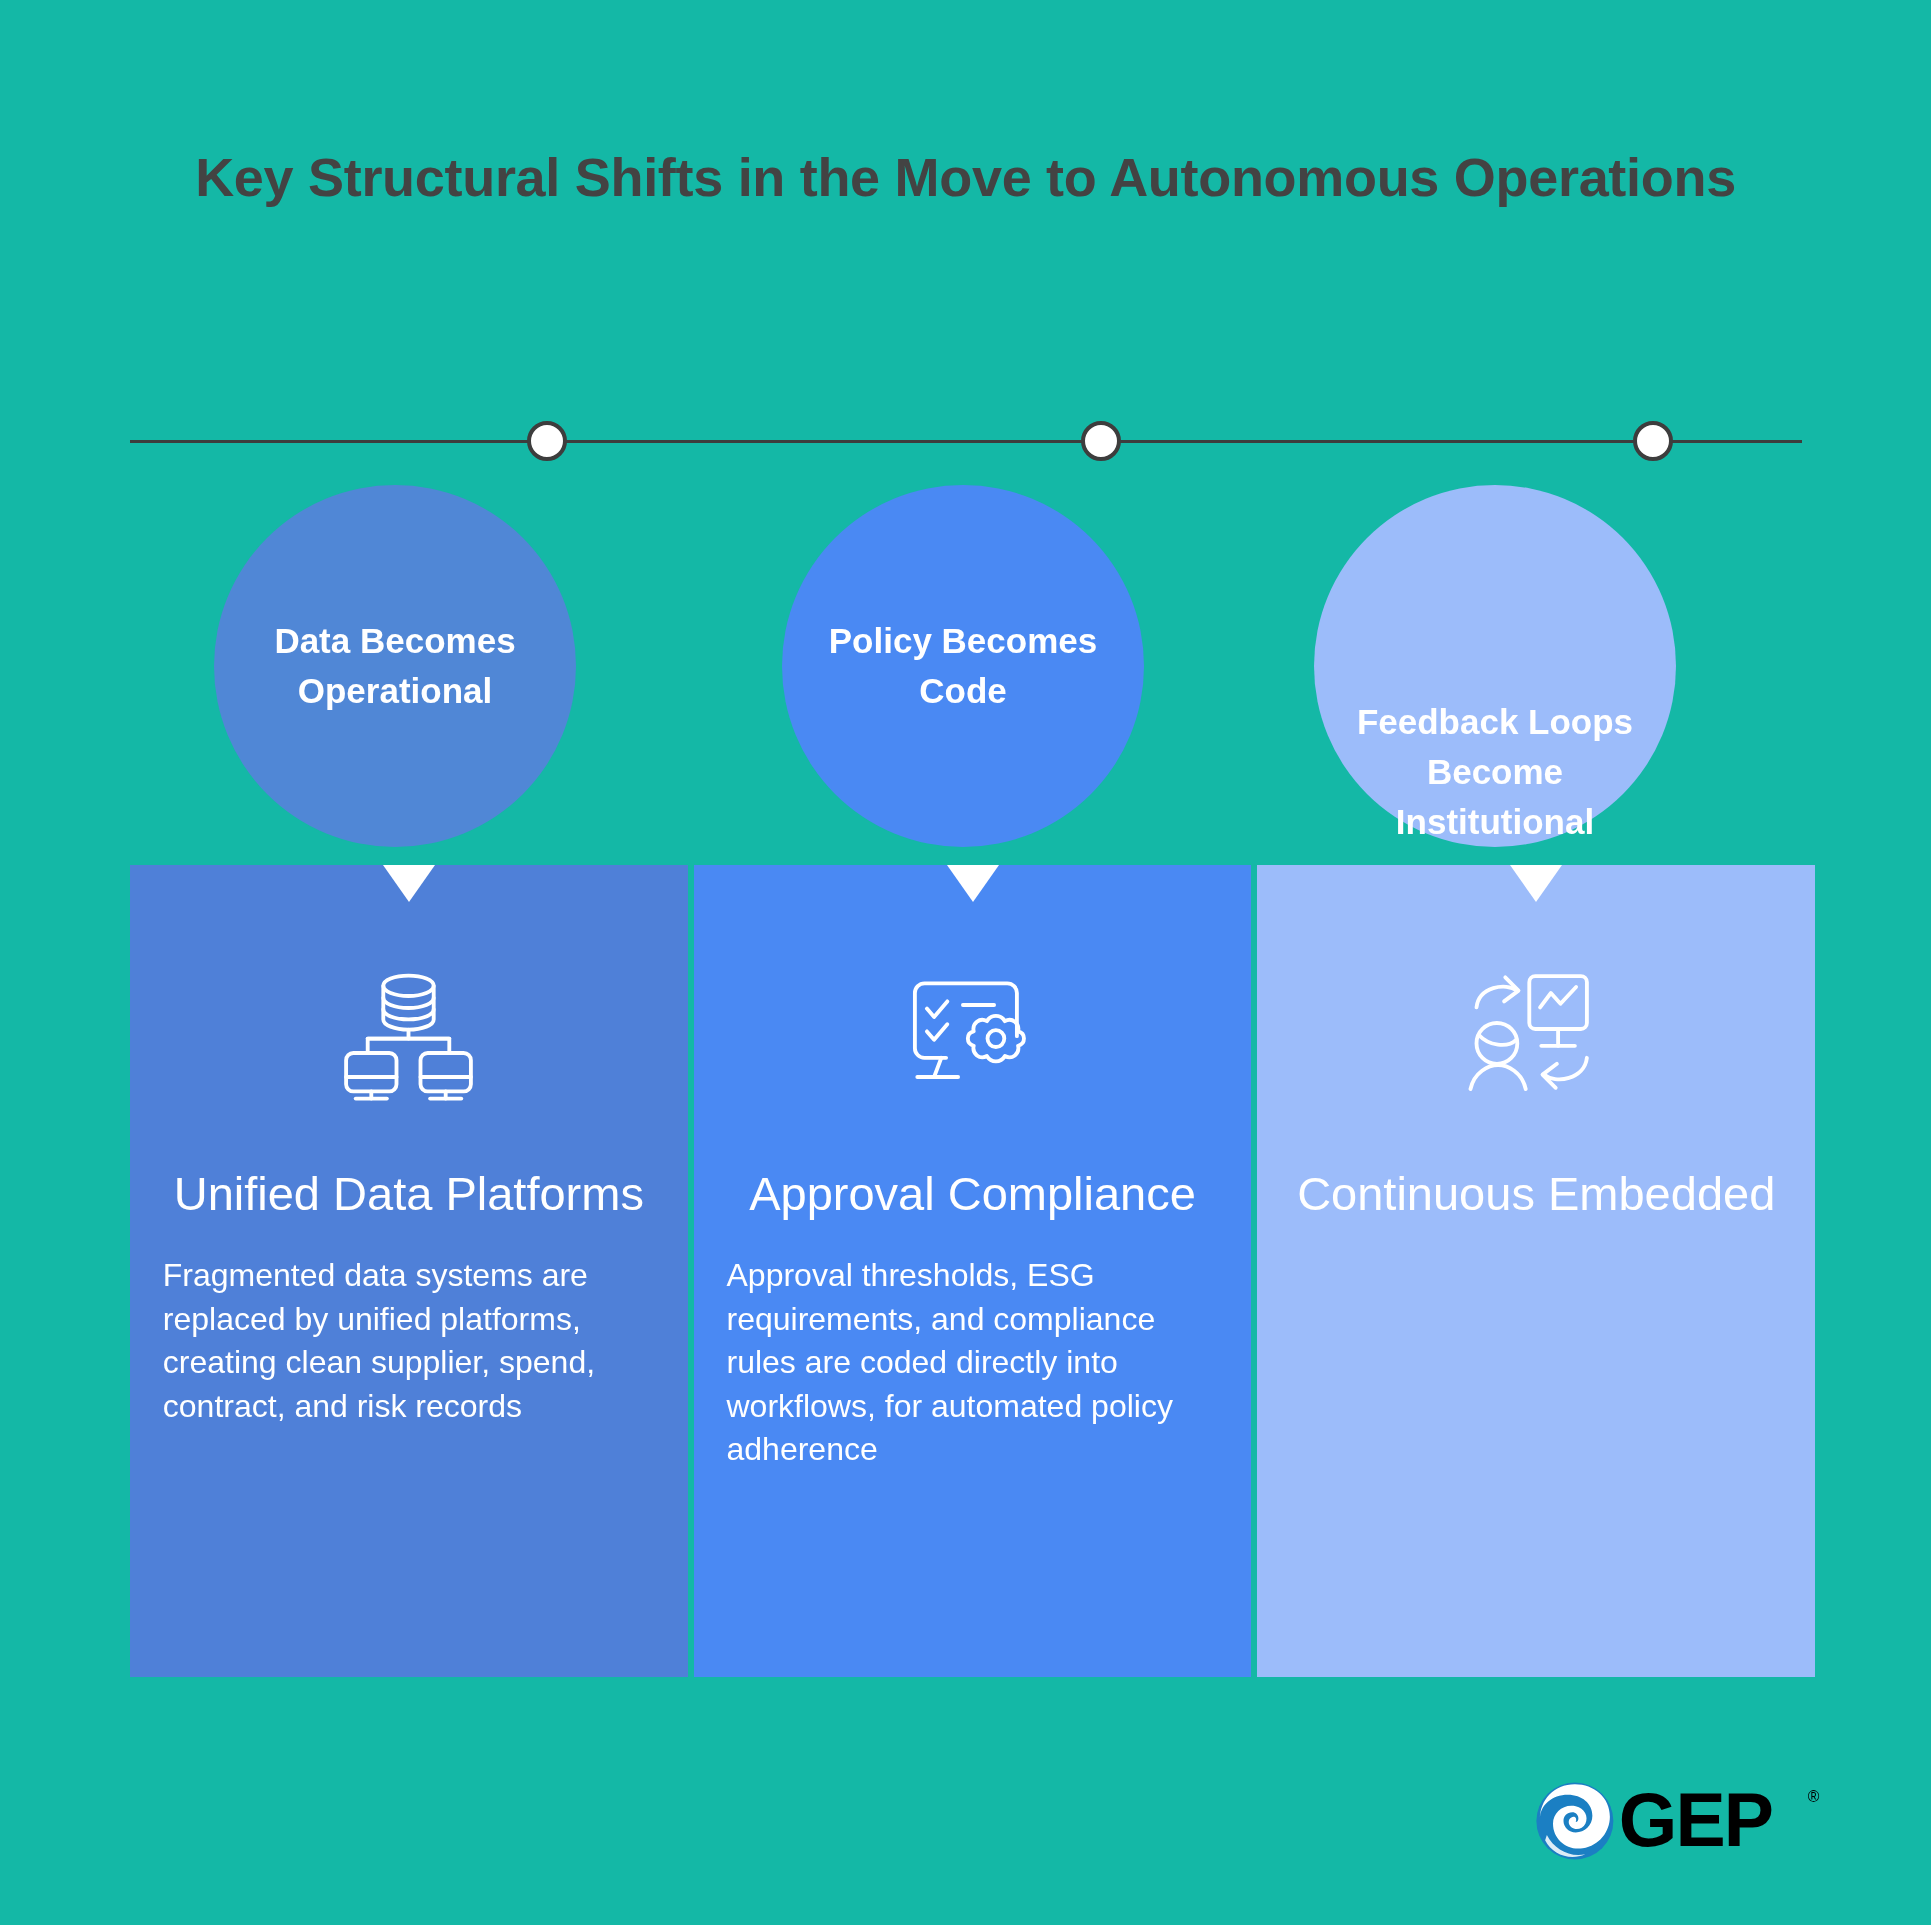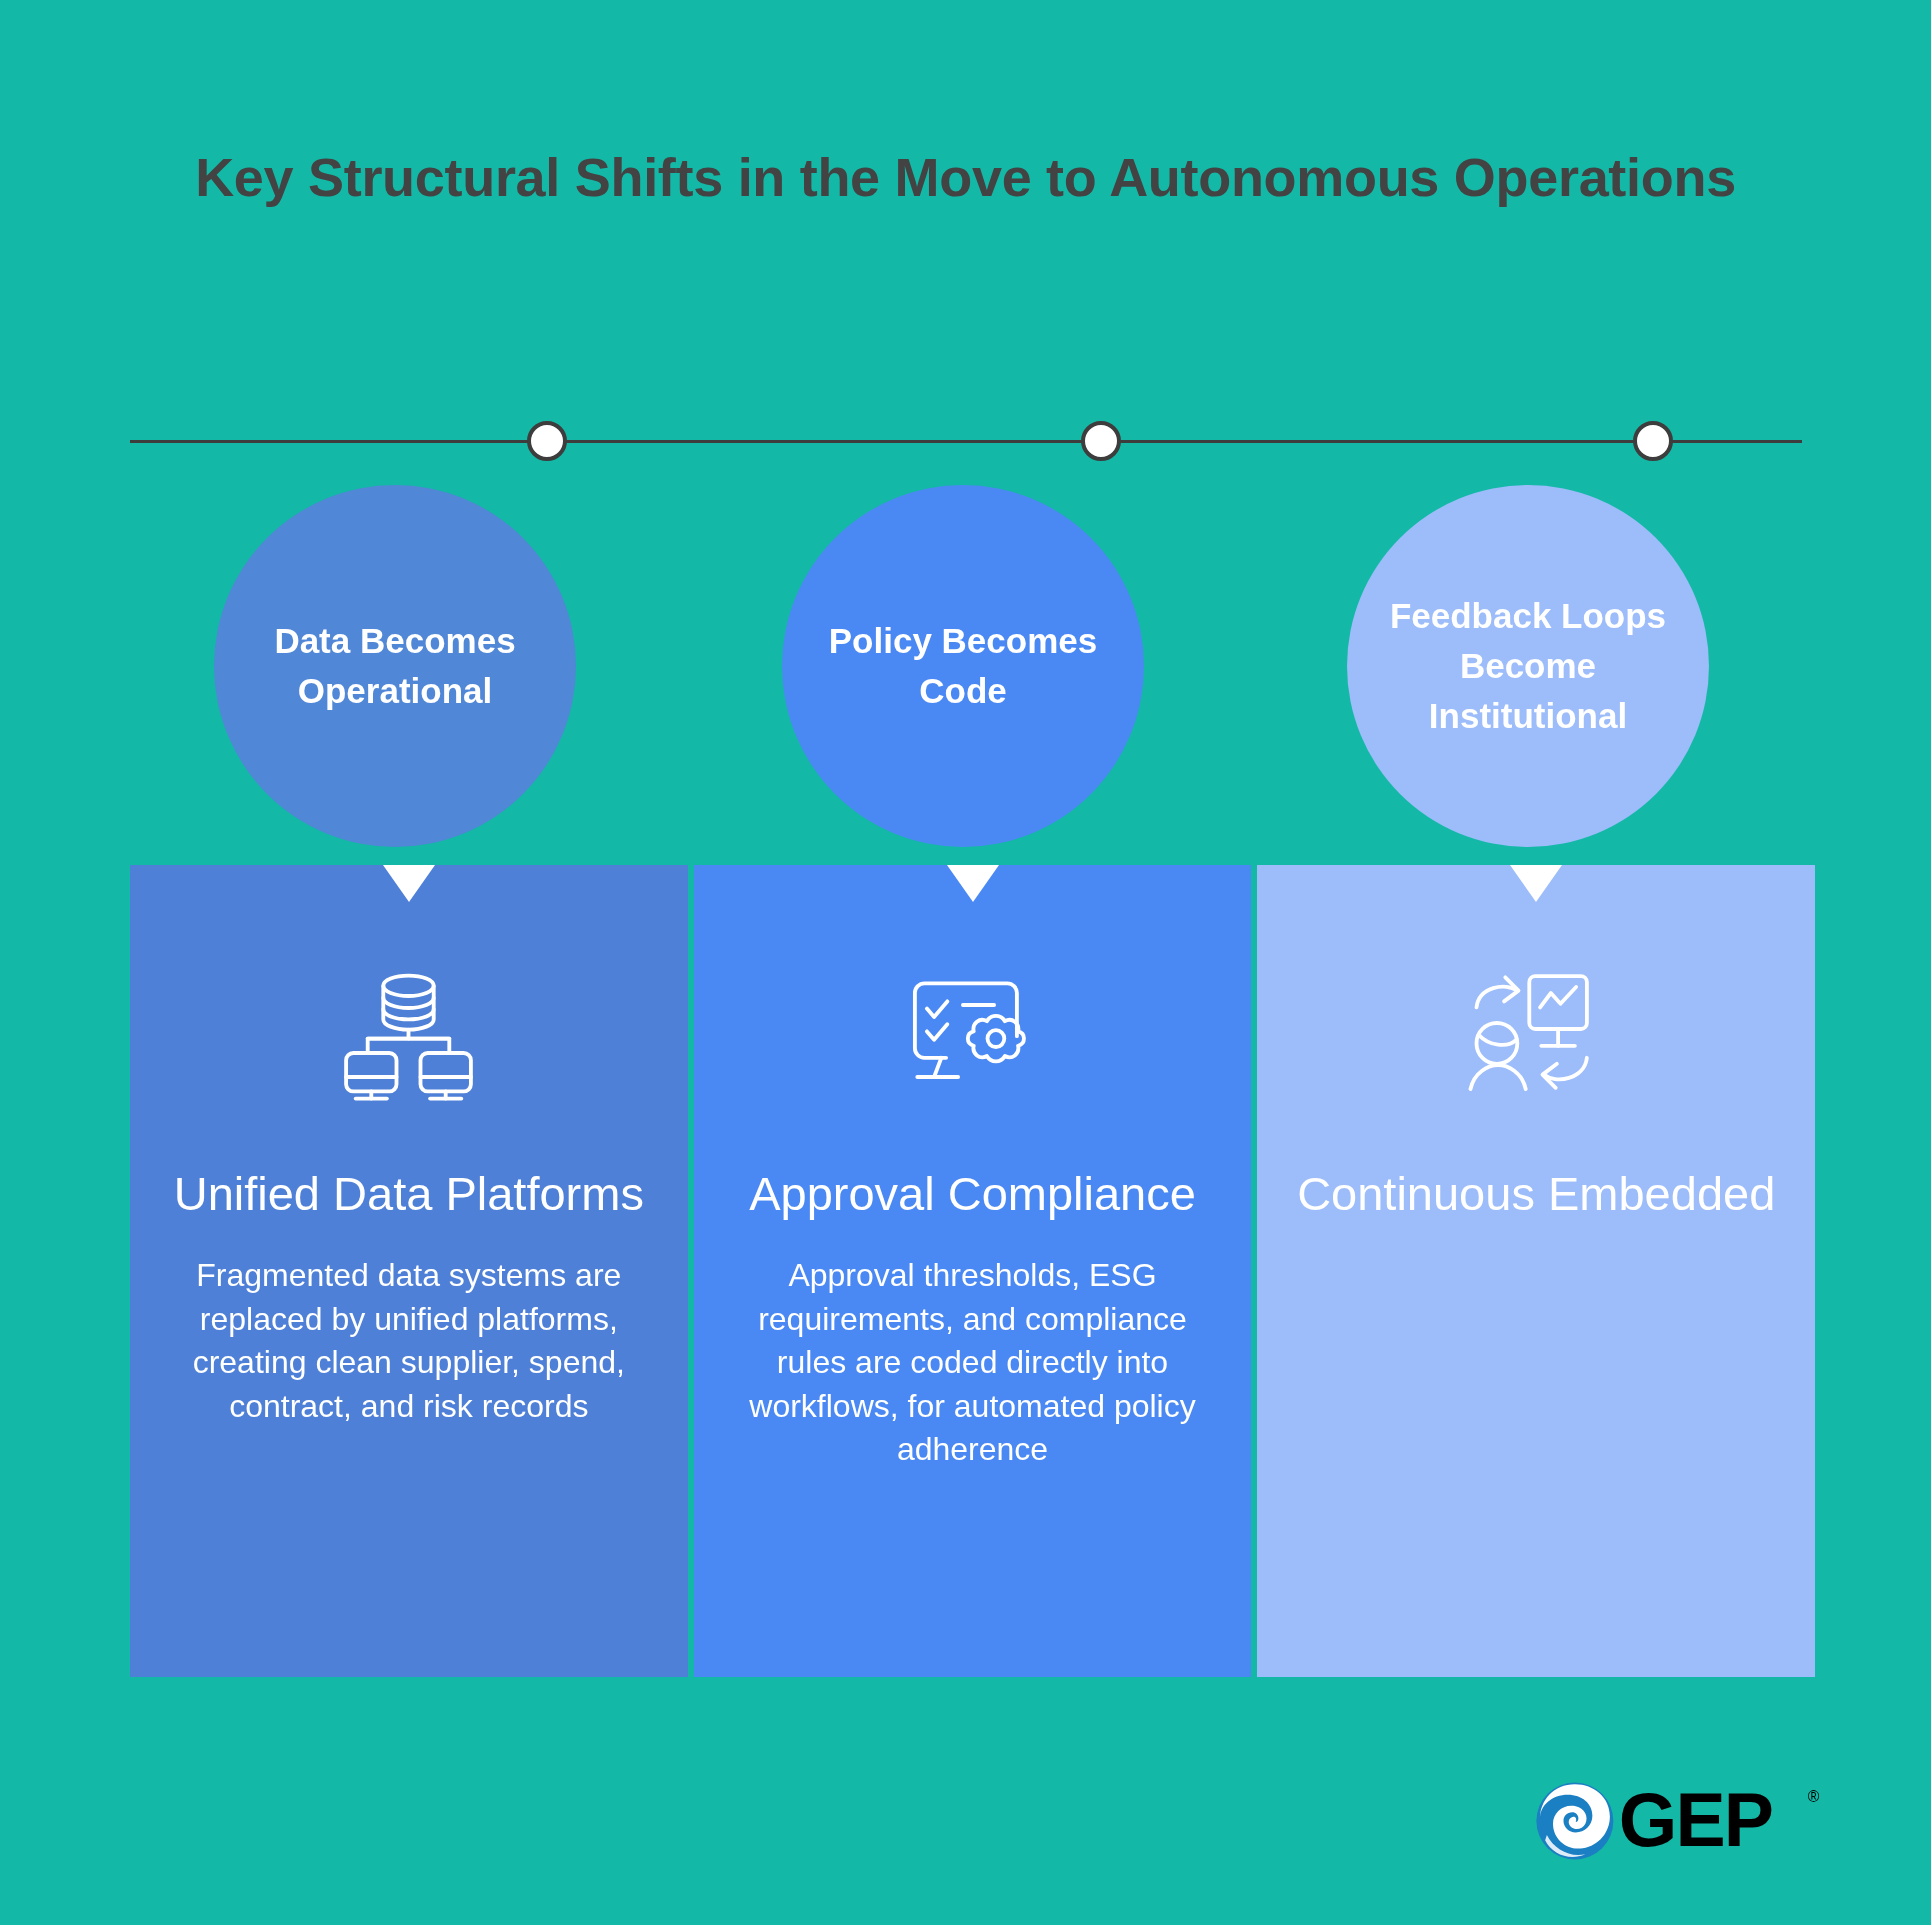--- a/index.html
+++ b/index.html
@@ -61,21 +61,21 @@
     justify-content: center;
     text-align: center;
     color: #ffffff;
     font-weight: bold;
     font-size: 35px;
     line-height: 1.43;
     padding: 0 23px;
   }
   .circle.c1 { left: 214px;  top: 485px; width: 362px; height: 362px; background: #5087d6; }
   .circle.c2 { left: 782px;  top: 485px; width: 362px; height: 362px; background: #4a89f3; }
-  .circle.c3 { left: 1347px; top: 485px; width: 362px; height: 362px; background: #9cbcfa; }
+  .circle.c3 { left: 1314px; top: 485px; width: 362px; height: 362px; background: #9cbcfa; align-items: flex-end; }
 
   
   .panels {
     position: absolute;
     left: 130px; top: 865px;
     width: 1685px; height: 812px;
     display: flex;
     gap: 6.1px;
   }
   .panel {
@@ -117,21 +117,21 @@
     font-weight: 400;
     color: #ffffff;
     text-align: center;
     line-height: 1.28;
     margin-bottom: 30px;
   }
   .panel-body {
     font-size: 32px;
     font-weight: 400;
     color: #ffffff;
-    text-align: center;
+    text-align: left;
     line-height: 1.36;
     max-width: 492px;
   }
 
   
   .logo {
     position: absolute;
     right: 107px; bottom: 63px;
     display: flex;
     align-items: center;

